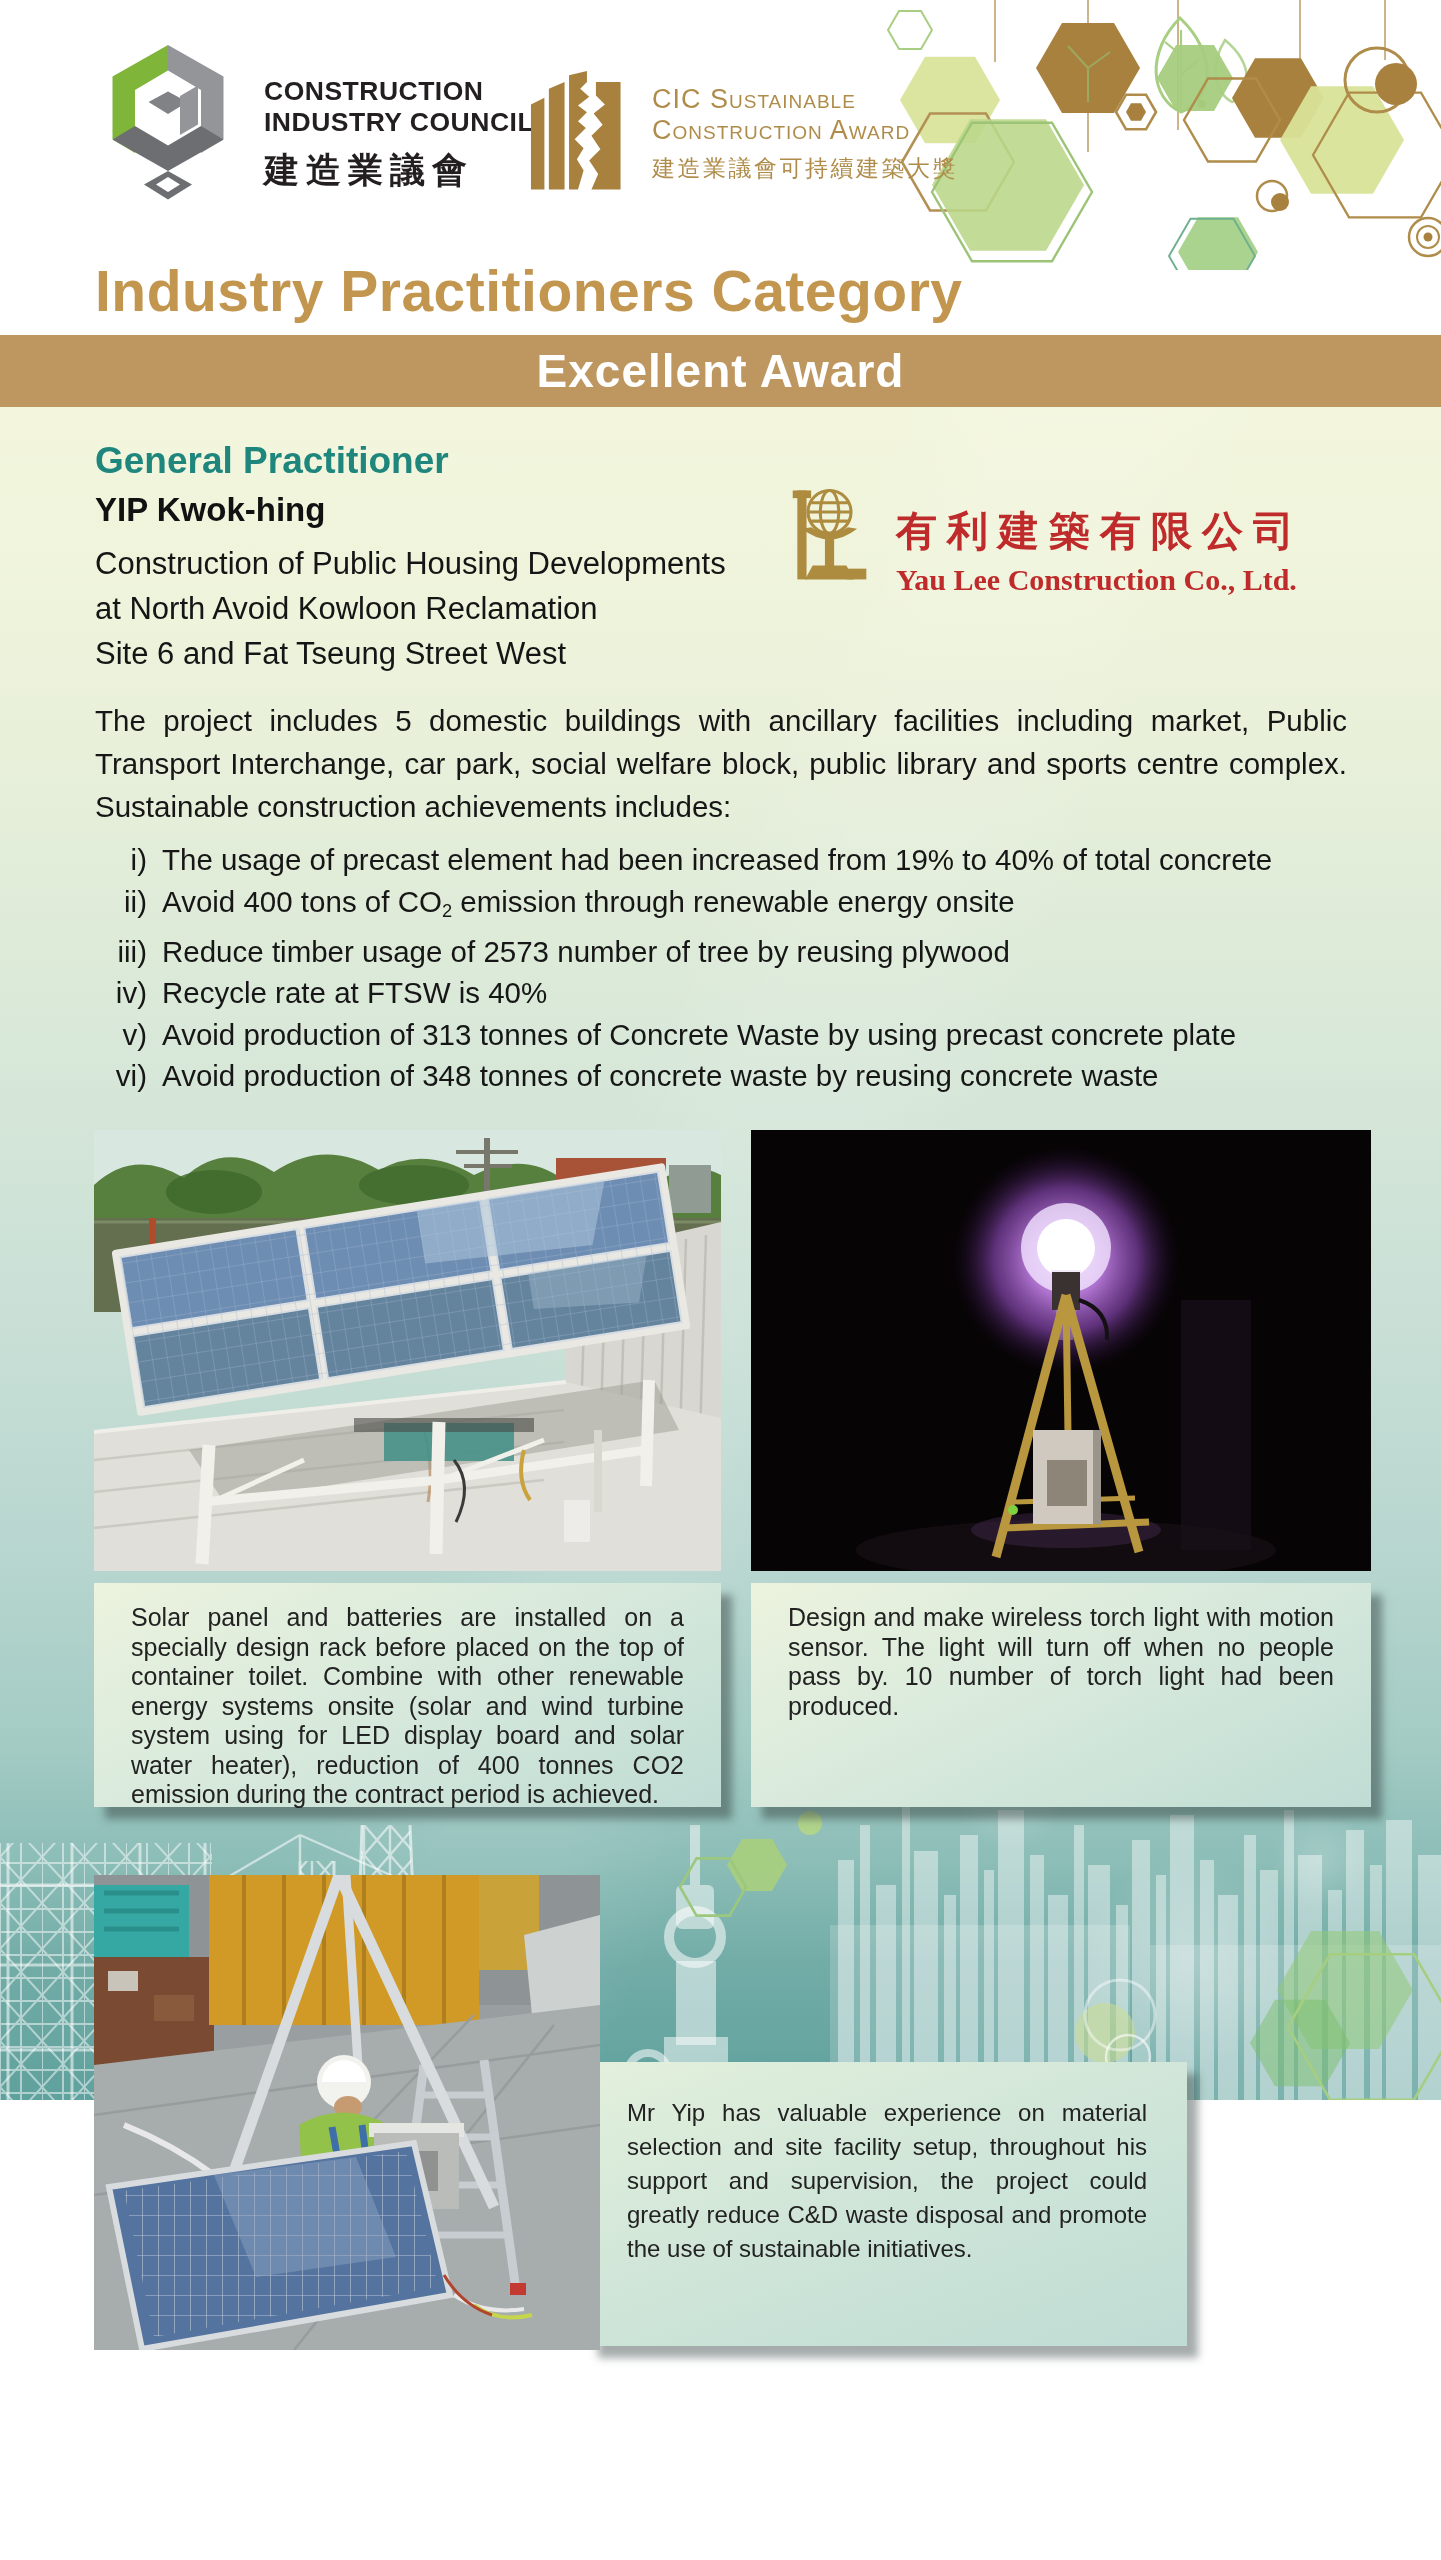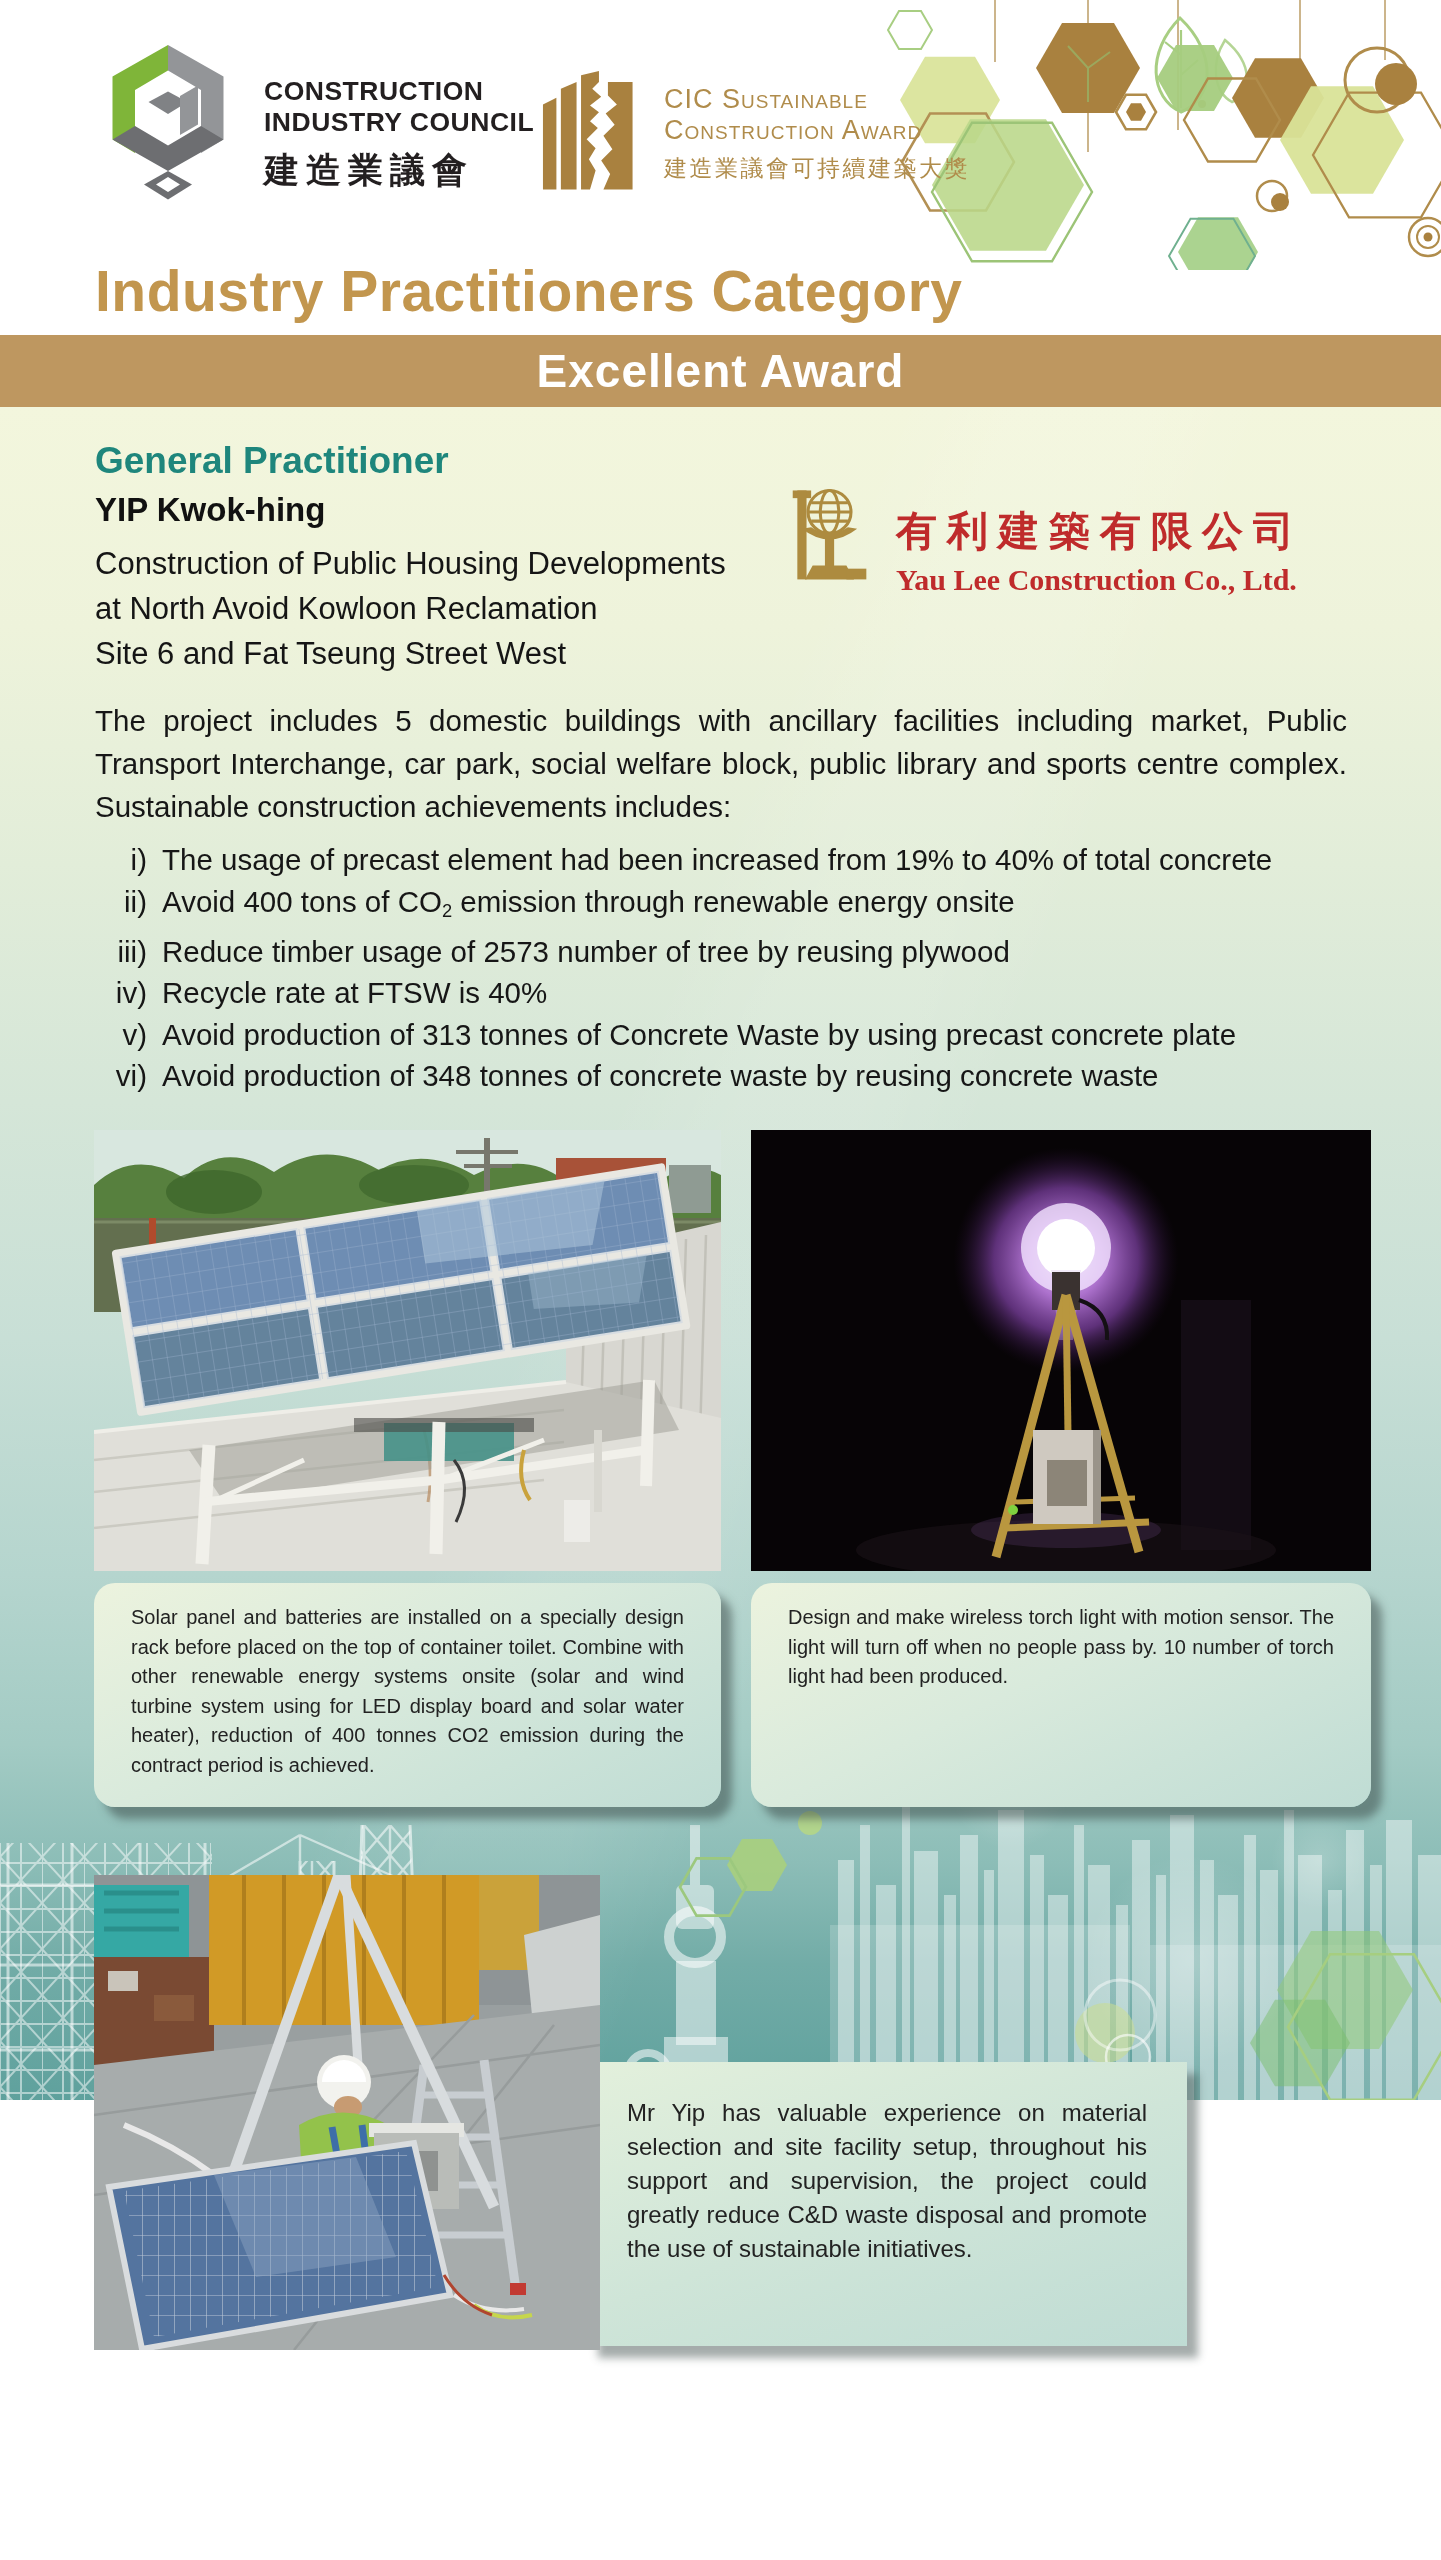--- a/index.html
+++ b/index.html
@@ -9,21 +9,21 @@
     font-family:"Liberation Sans", sans-serif; color:#1a1a1a;
   }
   
   header{position:relative; height:335px; background:#fff;}
   .hex-decor{position:absolute; top:0; right:0; width:561px; height:270px;}
   .cic-logo{position:absolute; left:92px; top:42px; display:flex; align-items:flex-start;}
   .cic-mark{width:152px; height:162px;}
   .cic-text{margin-left:20px; padding-top:34px;}
   .cic-en{font-size:26.5px; font-weight:bold; line-height:31px; color:#231f20; letter-spacing:.5px;}
   .cic-cn{font-size:35px; font-weight:bold; letter-spacing:7px; color:#231f20; margin-top:9px;}
-  .award-logo{position:absolute; left:534px; top:64px; display:flex; align-items:flex-start;}
+  .award-logo{position:absolute; left:522px; top:64px; display:flex; align-items:flex-start;}
   .award-mark{width:112px; height:128px;}
   .award-text{margin-left:18px; padding-top:20px; color:#b08c4b;}
   .award-en{font-size:27px; line-height:31px; font-variant:small-caps; letter-spacing:1px;}
   .award-cn{font-size:23px; letter-spacing:2.5px; margin-top:7px;}
   .category-title{
     position:absolute; left:95px; top:258px; margin:0;
     font-size:57px; font-weight:bold; color:#c2964e; letter-spacing:.5px;
   }
   
   .banner{
@@ -75,24 +75,23 @@
   
   .figures-row{
     position:absolute; left:94px; top:723px;
     display:grid; grid-template-columns:627px 620px; column-gap:30px;
   }
   figure{margin:0;}
   .photo{display:block; width:100%; height:441px;}
   figcaption{
     margin-top:12px; height:224px; box-sizing:border-box;
     padding:20px 37px 0 37px;
-    font-size:20px; line-height:29.5px; text-align:justify; color:#222;
+    font-size:25px; line-height:29.5px; text-align:justify; color:#222;
     background:linear-gradient(155deg, #ecf3de 0%, #d9eadc 45%, #bfdcd4 100%);
     box-shadow:11px 12px 8px rgba(55,70,68,.5);
-    border-radius:21px;
   }
   
   .bottom-row{position:absolute; left:94px; top:1468px; width:1253px; height:480px;}
   .photo3{position:absolute; left:0; top:0; width:506px; height:475px; z-index:2; display:block;}
   .caption3{
     position:absolute; left:493px; top:187px; width:600px; height:284px; box-sizing:border-box;
     padding:34px 40px 0 40px; z-index:1;
     font-size:24px; line-height:34px; text-align:justify; color:#222;
     background:linear-gradient(160deg, #e3f0dc 0%, #cfe5d8 50%, #bfdcd4 100%);
     box-shadow:11px 12px 8px rgba(55,70,68,.45);

